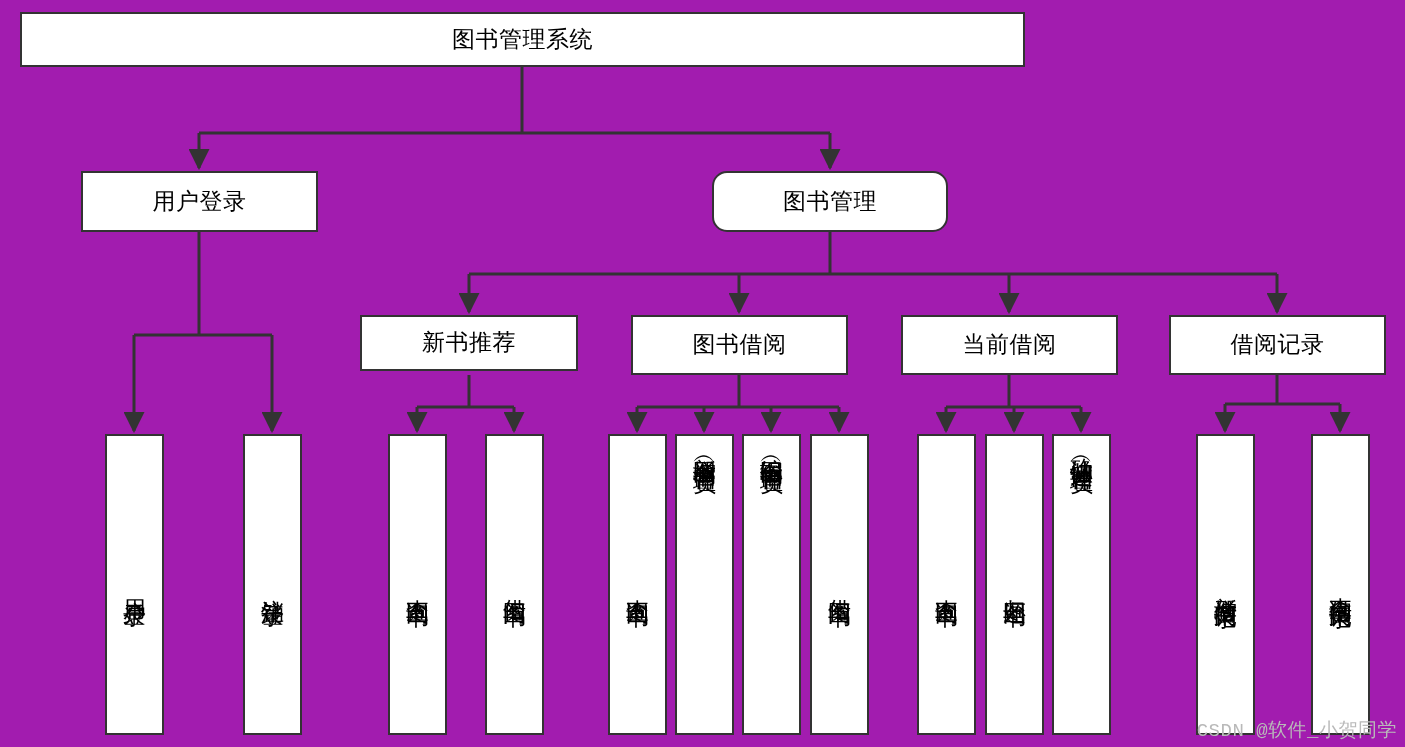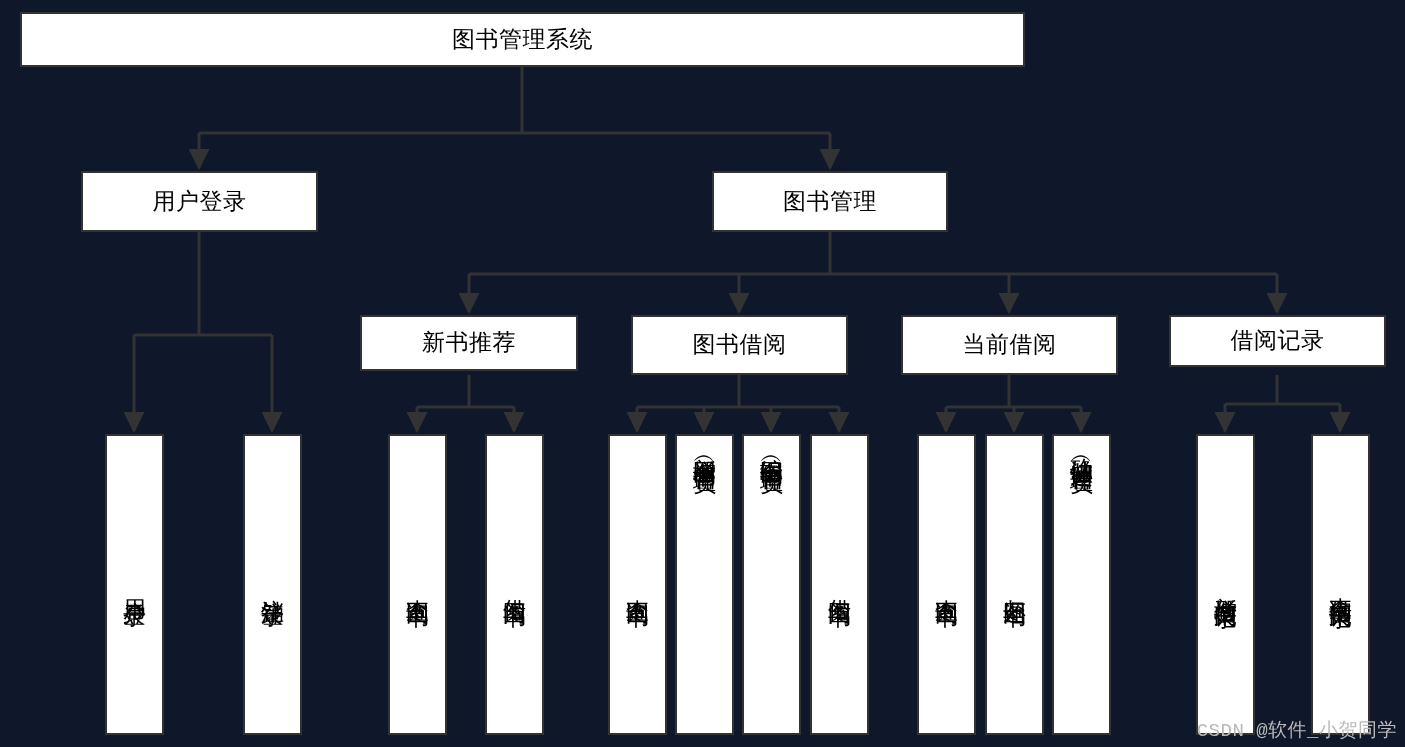--- a/index.html
+++ b/index.html
@@ -8,21 +8,21 @@
     padding: 0;
     background: #ffffff;
   }
   body {
     font-family: "DejaVu Sans", "Liberation Sans", sans-serif;
   }
   #diagram-root {
     position: relative;
     width: 1405px;
     height: 747px;
-    background: #0f172a;
+    background: #a21caf;
     overflow: hidden;
   }
   #edge-layer {
     position: absolute;
     left: 0;
     top: 0;
     width: 1405px;
     height: 747px;
   }
   .node {
@@ -130,37 +130,37 @@
   </svg>
 
   <div class="node horizontal" style="left:20px; top:12px; width:1005px; height:55px;">
     <span class="label">图书管理系统</span>
   </div>
 
   <div class="node horizontal" style="left:81px; top:171px; width:237px; height:61px;">
     <span class="label">用户登录</span>
   </div>
 
-  <div class="node horizontal" style="left:712px; top:171px; width:236px; height:61px;">
+  <div class="node horizontal" style="left:712px; top:171px; width:236px; height:61px;border-radius:15px;">
     <span class="label">图书管理</span>
   </div>
 
   <div class="node horizontal" style="left:360px; top:315px; width:218px; height:56px;">
     <span class="label">新书推荐</span>
   </div>
 
   <div class="node horizontal" style="left:901px; top:315px; width:217px; height:60px;">
     <span class="label">当前借阅</span>
   </div>
 
   <div class="node horizontal" style="left:631px; top:315px; width:217px; height:60px;">
     <span class="label">图书借阅</span>
   </div>
 
-  <div class="node horizontal" style="left:1169px; top:315px; width:217px; height:52px;">
+  <div class="node horizontal" style="left:1169px; top:315px; width:217px; height:60px;">
     <span class="label">借阅记录</span>
   </div>
 
   <div class="node vertical centered" style="left:105px; top:434px; width:59px; height:301px;">
     <span class="label">用户登录</span>
   </div>
 
   <div class="node vertical centered" style="left:243px; top:434px; width:59px; height:301px;">
     <span class="label">注销登录</span>
   </div>

